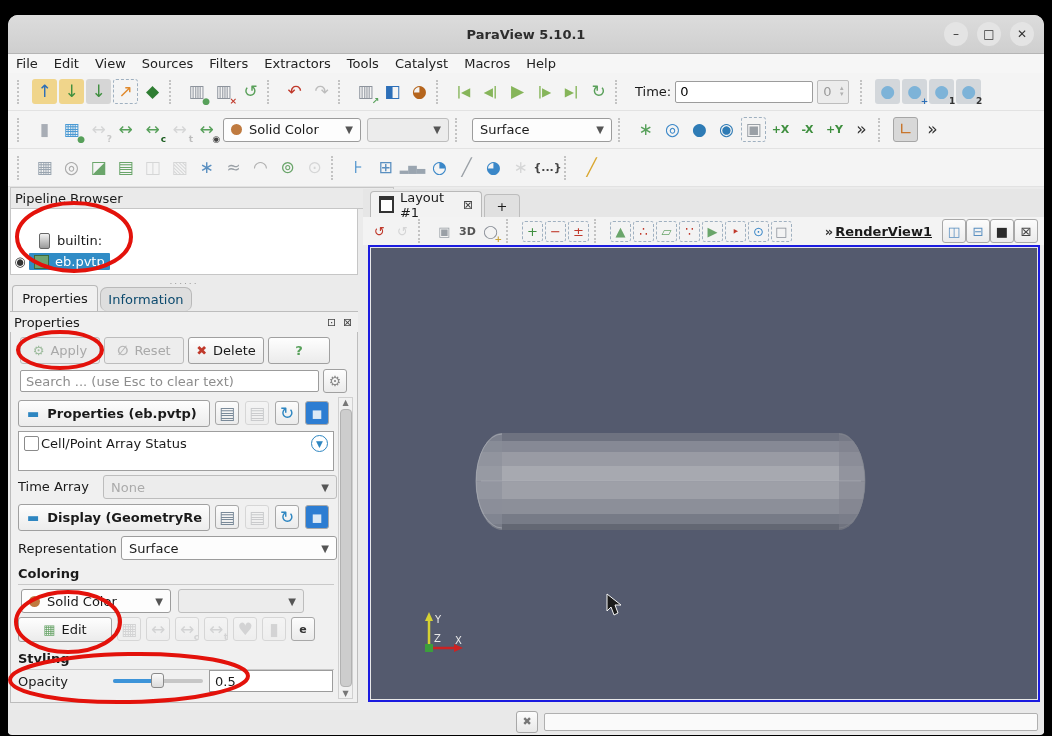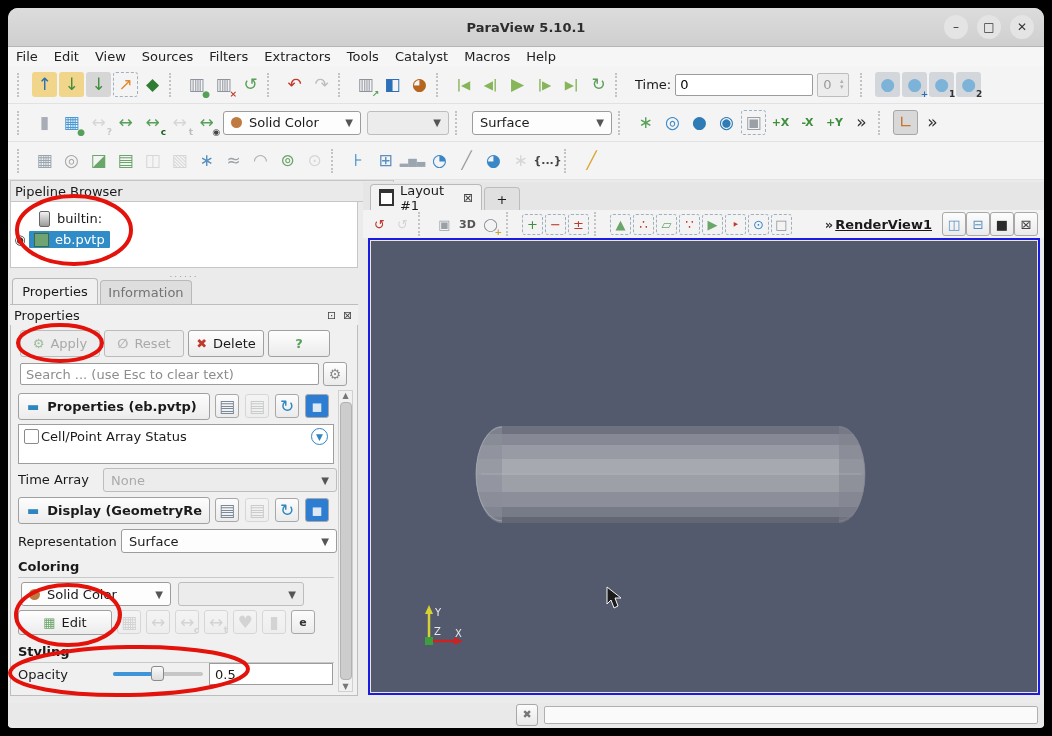--- a/index.html
+++ b/index.html
@@ -1,18 +1,18 @@
 <!DOCTYPE html>
 <html style="--selection: #308cc6; --render-bg: #545a6e; --view-border: #1c1ce0; --annotation: #e3120b; --accent-blue: #2e86c1;"><head>
 <meta charset="utf-8">
 <style>
   html,body{margin:0;padding:0;background:#000;}
   .stage{position:relative;width:1052px;height:736px;background:#000;overflow:hidden;
          font-family:"DejaVu Sans",sans-serif;font-size:13px;color:#1a1a1a;}
-  .window{position:absolute;left:8px;top:8px;width:1036px;height:720px;background:#ebebeb;
+  .window{position:absolute;left:8px;top:15px;width:1036px;height:720px;background:#ebebeb;
           border-radius:10px 10px 4px 4px;overflow:hidden;}
   .abs{position:absolute;}
   
   .titlebar{left:0;top:0;width:100%;height:38px;background:linear-gradient(#dcdcdc,#cfcfcf);
             border-bottom:1px solid #b5b5b5;display:flex;align-items:center;justify-content:center;}
   .title-text{font-weight:bold;color:#2d2d2d;}
   .winbtns{position:absolute;right:10px;top:7px;display:flex;}
   .wbtn{width:24px;height:24px;border-radius:50%;background:#e4e4e4;display:flex;align-items:center;
         justify-content:center;font-size:12px;color:#333;margin-left:9px;}
   .menubar{left:0;top:39px;width:100%;height:19px;background:#f6f6f6;display:flex;align-items:center;}
@@ -50,21 +50,21 @@
   .pipe-row{display:flex;align-items:center;height:21px;}
   .sel{background:var(--selection,#308cc6);color:#fff;padding:1px 5px;display:flex;align-items:center;border-radius:1px;}
   .server-icon{width:9px;height:14px;background:linear-gradient(#f2f2f2,#9a9a9a);border:1px solid #666;
                border-radius:2px;margin-right:7px;}
   .cube-icon{width:13px;height:12px;background:#6fa371;border:1px solid #3c6b3e;margin-right:6px;}
   .eye{font-size:13px;color:#333;width:18px;text-align:center;}
   .splitdots{color:#9a9a9a;font-size:9px;letter-spacing:2px;text-align:center;}
   .tab{position:absolute;bottom:0;height:24px;display:flex;align-items:center;justify-content:center;
        border:1px solid #b9b9b9;border-bottom:none;border-radius:4px 4px 0 0;box-sizing:border-box;}
   .tab.active{background:#f0f0f0;z-index:2;height:26px;}
-  .tab.inactive{background:#dedede;color:#737373;}
+  .tab.inactive{background:#dedede;color:#0c4a6e;border-radius:7px;}
   .btn{display:inline-flex;align-items:center;justify-content:center;gap:6px;
        background:linear-gradient(#fefefe,#ebebeb);border:1px solid #a0a0a0;border-radius:3px;box-sizing:border-box;}
   .btn.dis{color:#a9a9a9;background:#ededed;border-color:#bcbcbc;}
   .btn .bicon{font-size:13px;font-weight:bold;}
   .sbtn{width:24px;height:24px;}
   .search{width:299px;height:22px;border:1px solid #9c9c9c;border-radius:2px;background:#fff;
           font:13px "DejaVu Sans",sans-serif;padding:0 5px;box-sizing:border-box;color:#222;}
   .search::placeholder{color:#8d8d8d;opacity:1;}
   .secbtn{display:flex;align-items:center;gap:8px;background:linear-gradient(#fdfdfd,#ececec);
           border:1px solid #a0a0a0;border-radius:3px;box-sizing:border-box;padding:0 8px;
@@ -377,21 +377,21 @@
   </div>
 
   <div class="abs panel-hdr" style="left:2px;top:172px;width:384px;height:22px;gap:44px;">
     <span>Pipeline Browser</span>
     <span class="hdr-btns">
       <span class="mini">⊡</span>
       <span class="mini">⊠</span>
     </span>
   </div>
   <div class="abs pb-content" style="left:2px;top:194px;width:348px;height:66px;">
-    <div class="pipe-row" style="padding-left:28px;margin-top:6px;">
+    <div class="pipe-row" style="padding-left:28px;margin-top:21px;">
       <span class="server-icon"></span>
       <span>builtin:</span>
     </div>
     <div class="pipe-row">
       <span class="eye">◉</span>
       <span class="sel">
         <span class="cube-icon"></span>
         <span>eb.pvtp</span>
       </span>
     </div>

